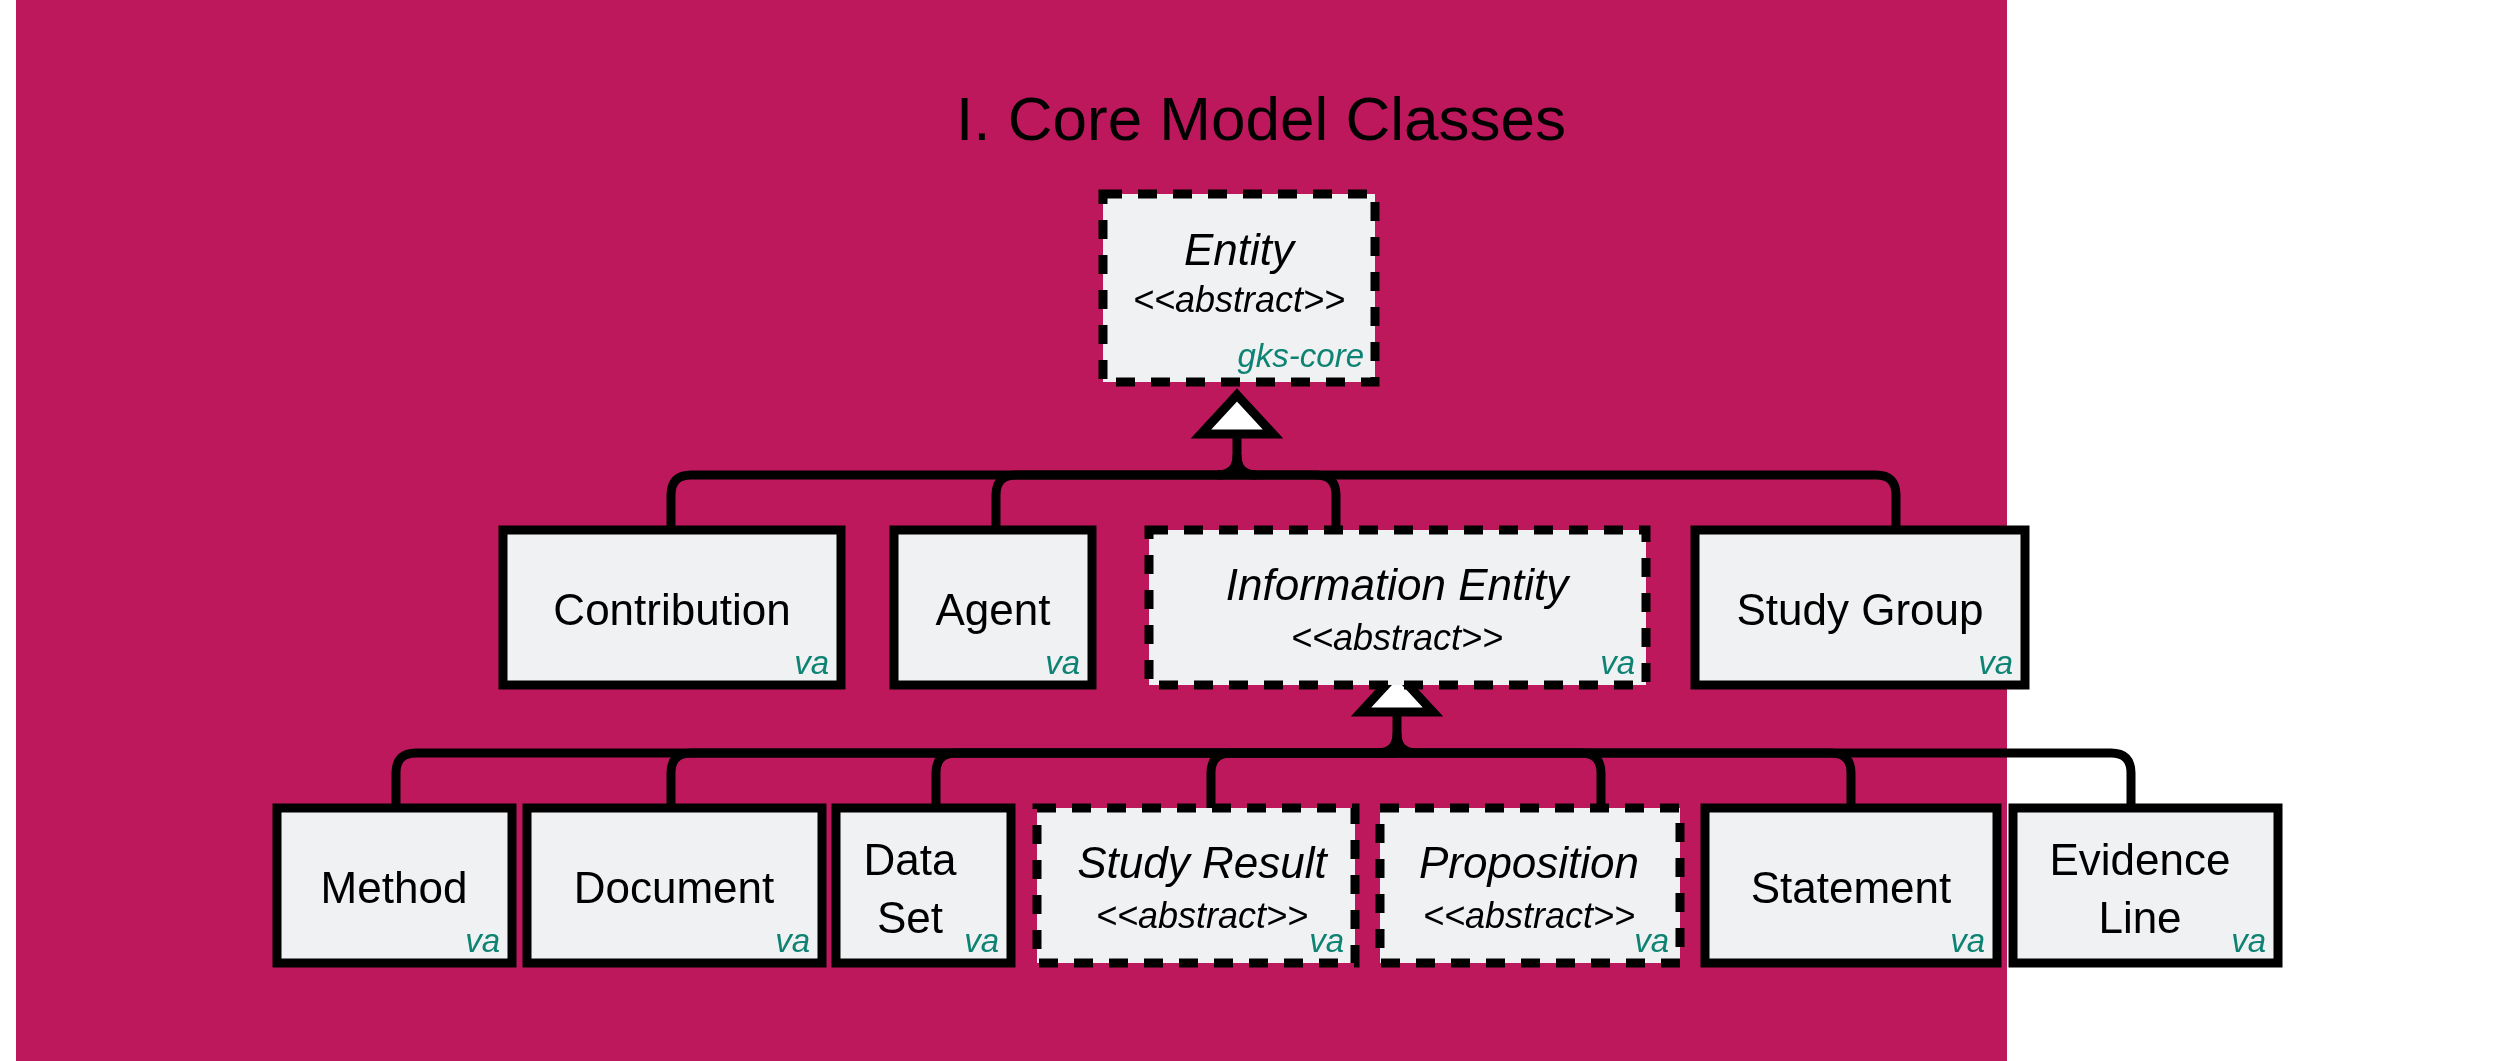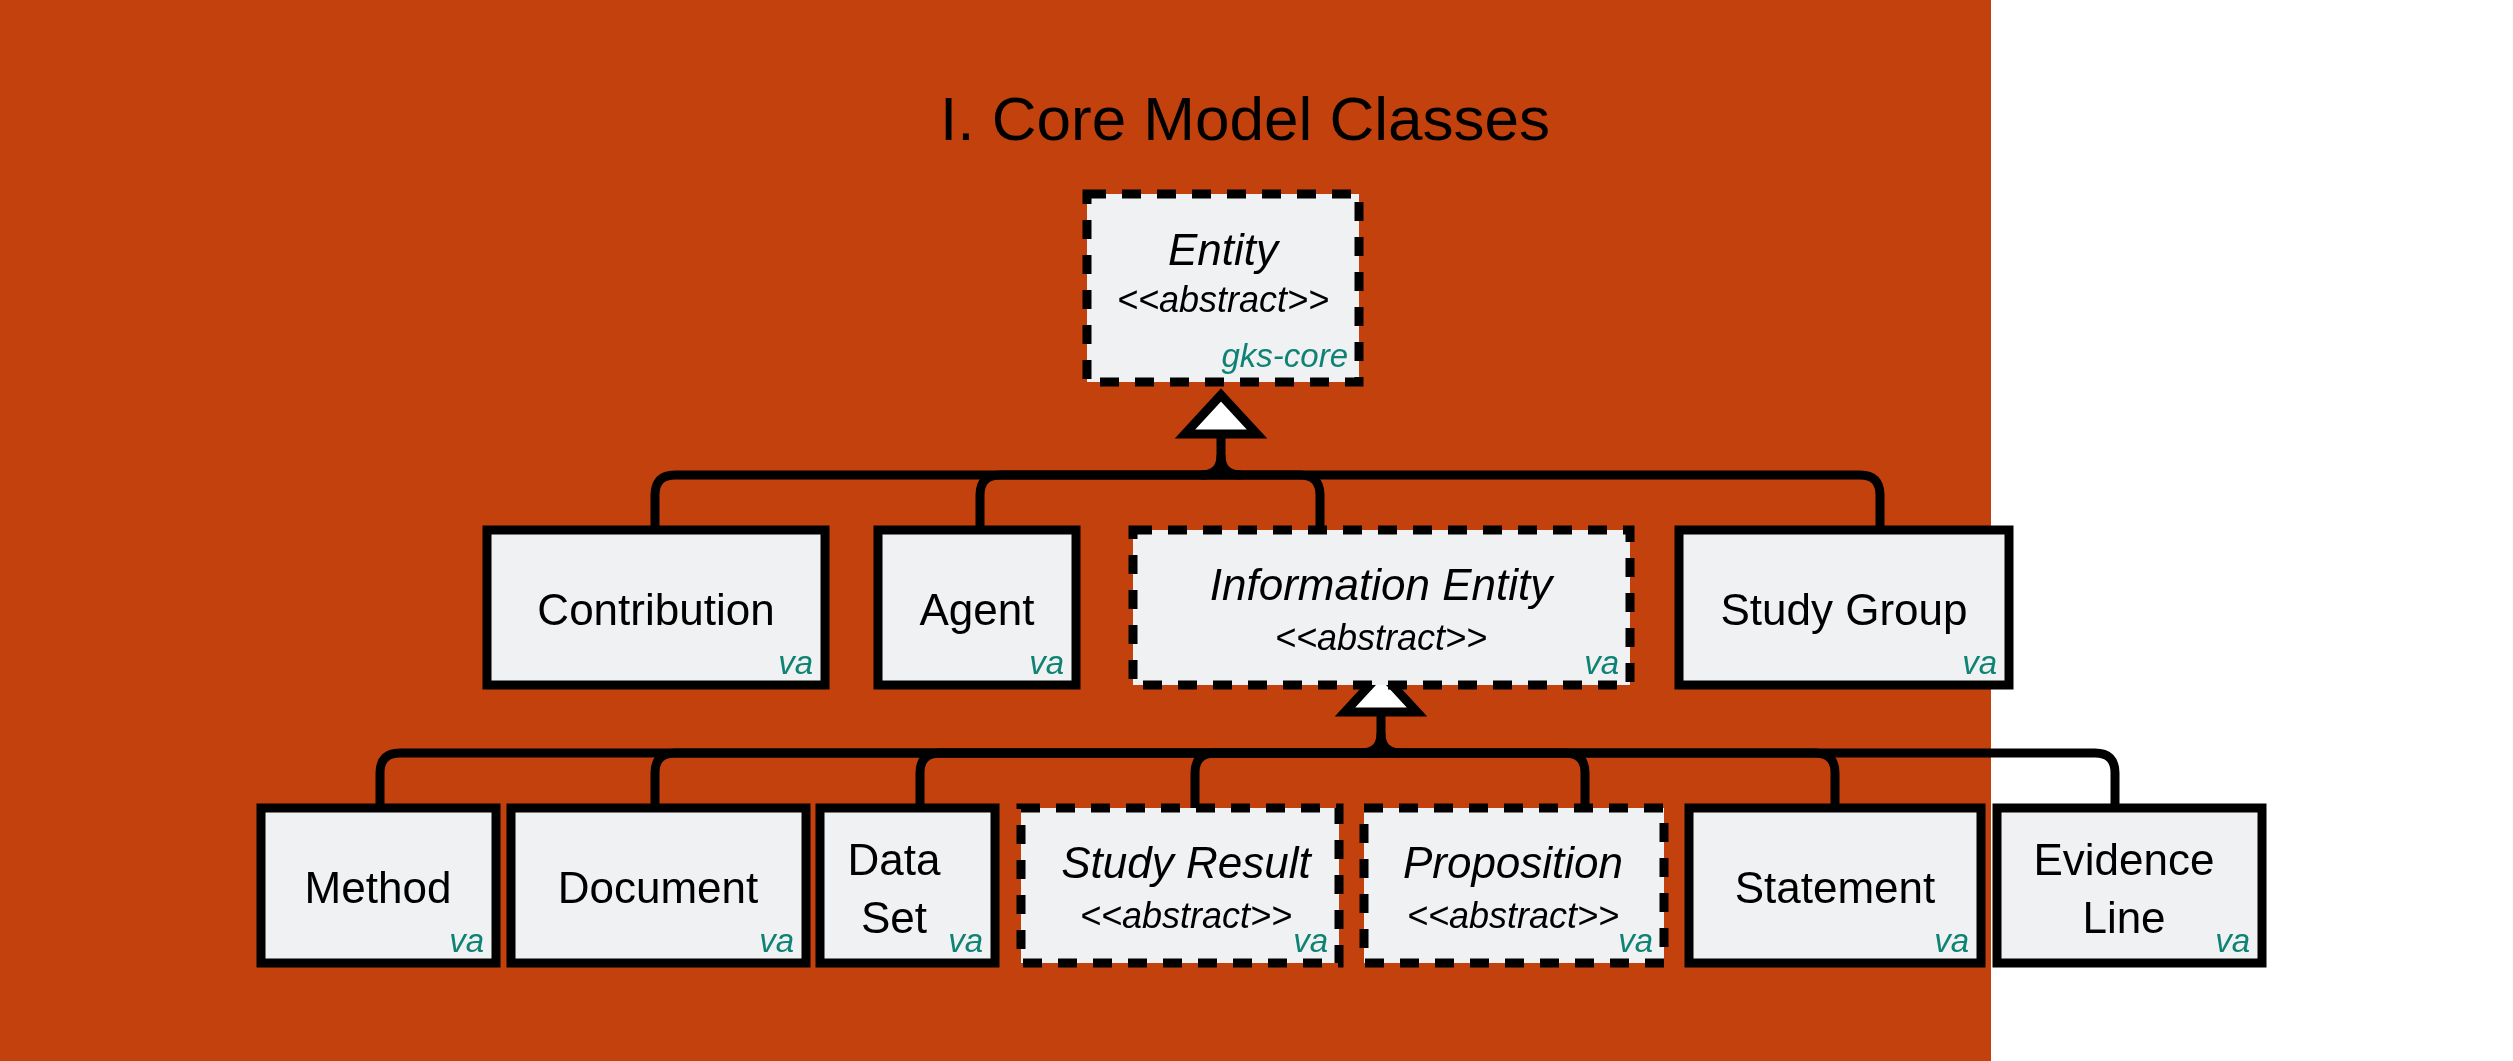--- a/index.html
+++ b/index.html
@@ -11,21 +11,22 @@
   body {
     width: 2513px;
     height: 1061px;
     overflow: hidden;
     font-family: "Liberation Sans", sans-serif;
   }
   #diagram-root {
     position: relative;
     width: 1991px;
     height: 1061px;
-    background: #c2410c;
+    background: #be185d;
+    margin-left: 16px;
   }
   svg#diagram-canvas {
     position: absolute;
     top: 0;
     left: 0;
     width: 2513px;
     height: 1061px;
     display: block;
   }
   .diagram-title {

